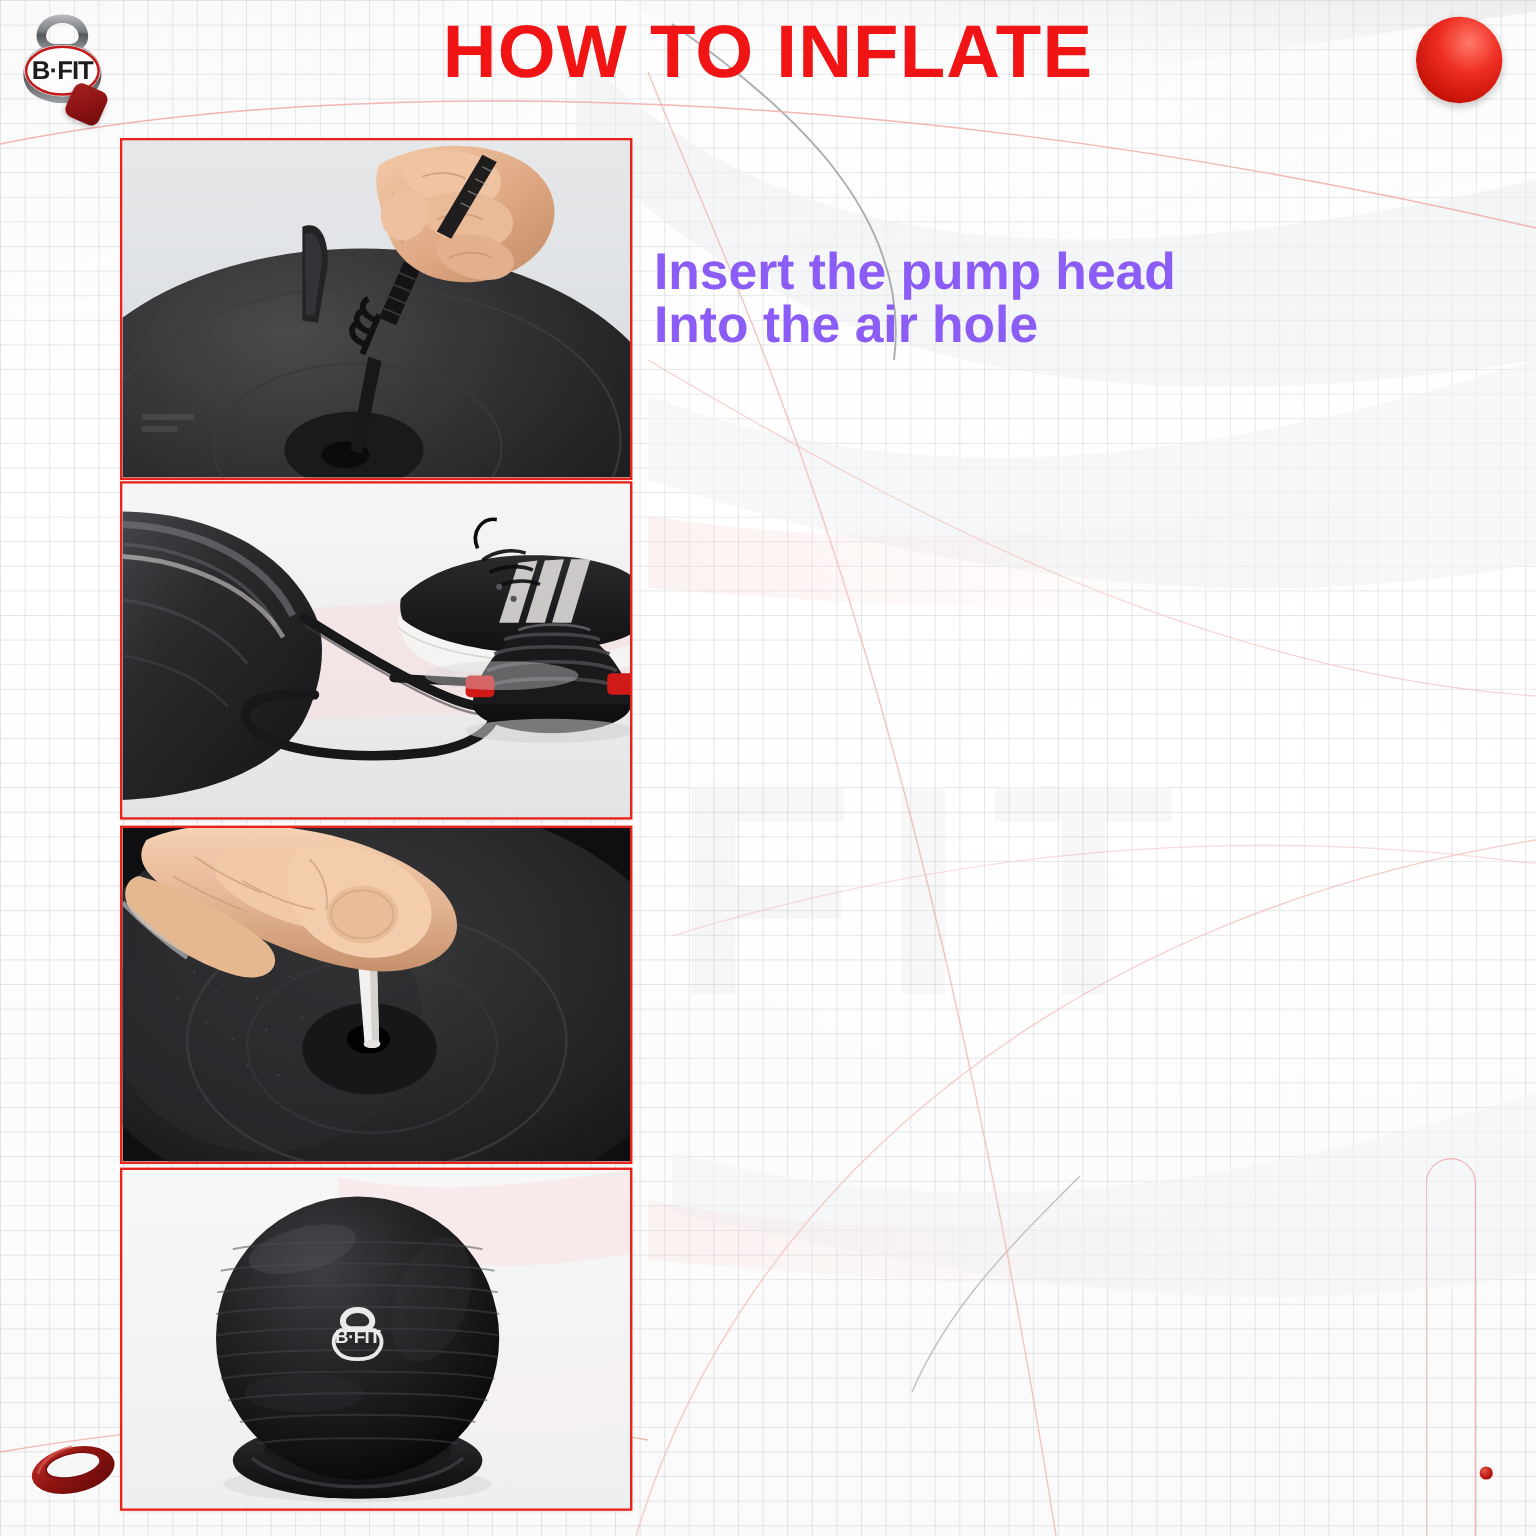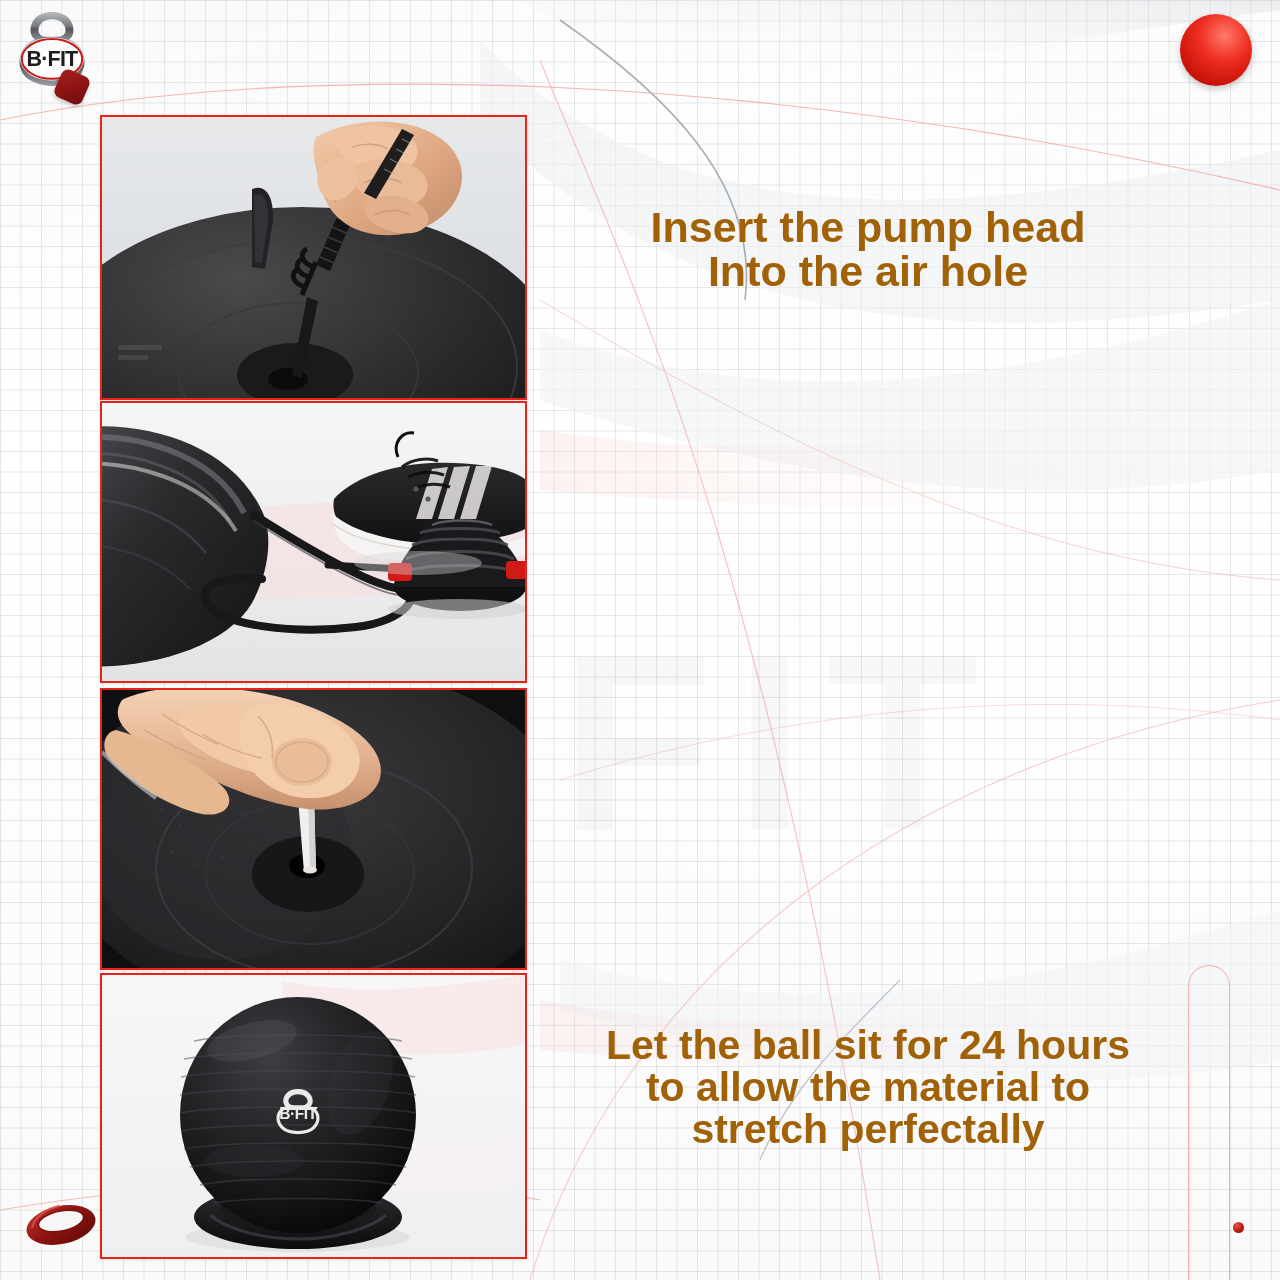--- a/index.html
+++ b/index.html
@@ -81,23 +81,22 @@
     box-shadow:0 1px 3px rgba(0,0,0,.10);
   }
   .panel svg{display:block;width:100%;height:100%;}
   #panel1{top:115px;height:281px;}
   #panel2{top:401px;height:278px;}
   #panel3{top:688px;height:278px;}
   #panel4{top:973px;height:282px;}
 
   
   .step-text{
-    position:absolute;left:513px;width:710px;
-    text-align:center;
-    color:#a16207;
+    position:absolute;left:545px;width:710px;
+    color:#8b5cf6;
     font-weight:bold;
     line-height:1.02;
     white-space:pre-line;
   }
   #step1{top:206px;font-size:43px;}
   #step2{top:400px;font-size:41px;line-height:1.04;}
   #step3{top:737px;font-size:41px;}
   #step4{top:1025px;font-size:41px;}
 </style>
 </head>
@@ -167,20 +166,21 @@
 
       <ellipse cx="55" cy="64" rx="40" ry="27" fill="#fdfdfd"></ellipse>
       <ellipse cx="55" cy="64" rx="38" ry="25" fill="none" stroke="#c41a1a" stroke-width="2.6"></ellipse>
 
       <text x="55" y="73" text-anchor="middle" font-family="Liberation Sans, sans-serif" font-size="27" font-weight="bold" fill="#1d1d1f" letter-spacing="-1">B·FIT</text>
     </svg>
   </div>
 
   <div class="red-chip"></div>
 
+  <div class="title">HOW  TO INFLATE</div>
 
   <div class="red-sphere"></div>
 
   <div class="panel" id="panel1">
     <svg viewBox="0 0 423 281" preserveAspectRatio="none">
       <defs>
         <linearGradient id="p1bg" x1="0" y1="0" x2="0" y2="1">
           <stop offset="0%" stop-color="#e6e8ea"></stop>
             <stop offset="100%" stop-color="#d7dadd"></stop>
         </linearGradient>
@@ -463,23 +463,20 @@
                  C32 -38 22 -52 0 -52 Z M0 -41 C13 -41 21 -33 21 -26 C21 -20 16 -17 10 -17 L-10 -17
                  C-16 -17 -21 -20 -21 -26 C-21 -33 -13 -41 0 -41 Z" fill="#f4f4f5"></path>
         <path d="M-34 32 C-48 18 -46 -2 -30 -10 L30 -10 C46 -2 48 18 34 32 C20 46 -20 46 -34 32 Z" fill="none" stroke="#f4f4f5" stroke-width="7"></path>
         <text x="0" y="14" text-anchor="middle" font-family="Liberation Sans, sans-serif" font-size="34" font-weight="bold" fill="#f4f4f5" letter-spacing="-1">B·FIT</text>
       </g>
     </svg>
   </div>
 
   <div class="step-text" id="step1">Insert the pump head
 Into the air hole</div>
-  <div class="step-text" id="step4">Let the ball sit for 24 hours
-to allow the material to
-stretch perfectally</div>
 
   <div class="pill-outline"></div>
   <div class="red-dot"></div>
   <div class="red-torus">
     <svg viewBox="0 0 74 46" width="74" height="46">
       <defs>
         <linearGradient id="torusG" x1="0" y1="0" x2="1" y2="1">
           <stop offset="0%" stop-color="#c4322c"></stop>
             <stop offset="45%" stop-color="#8e1411"></stop>
           <stop offset="100%" stop-color="#61090a"></stop>

